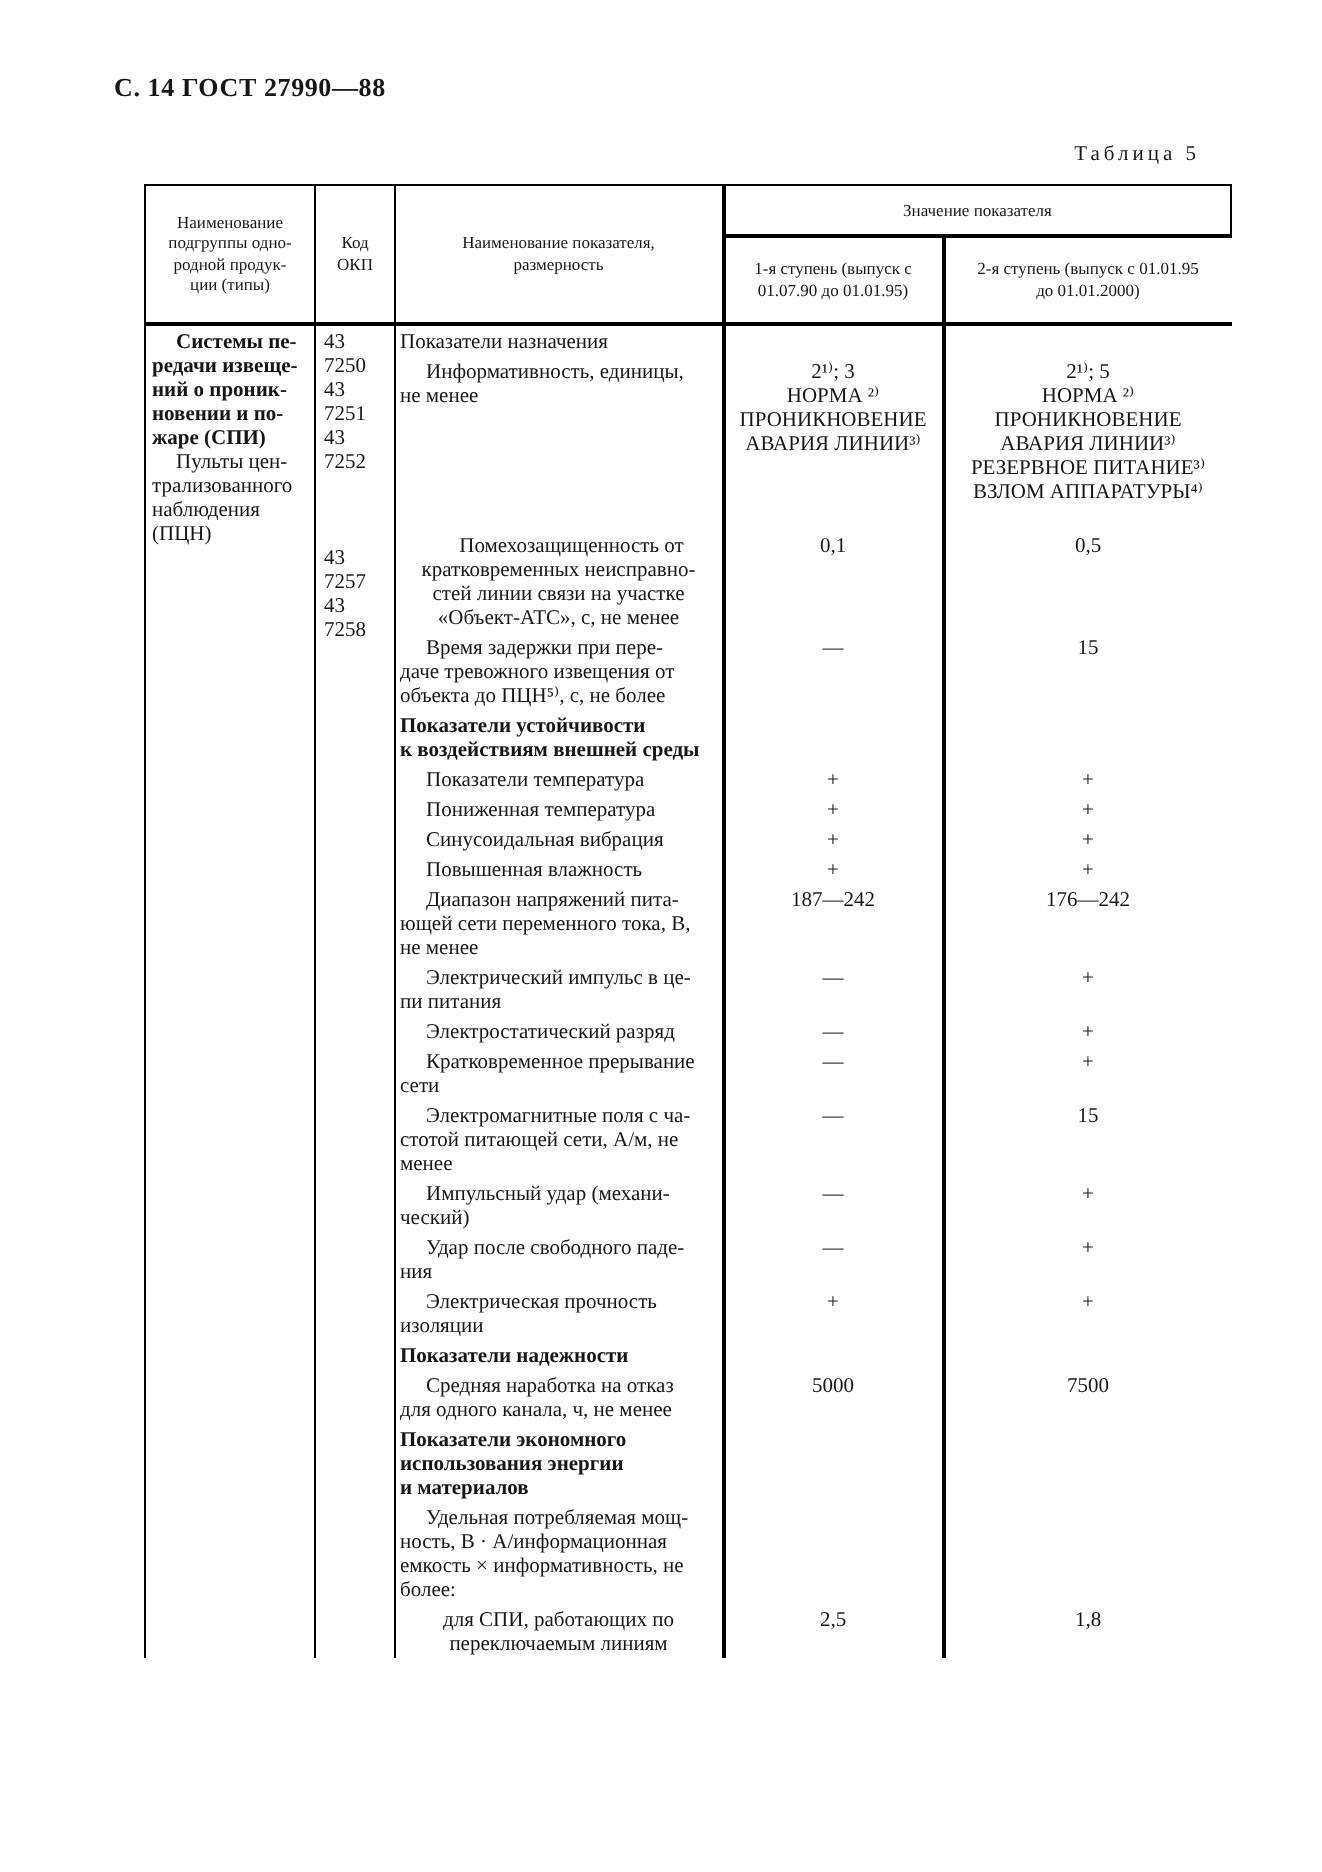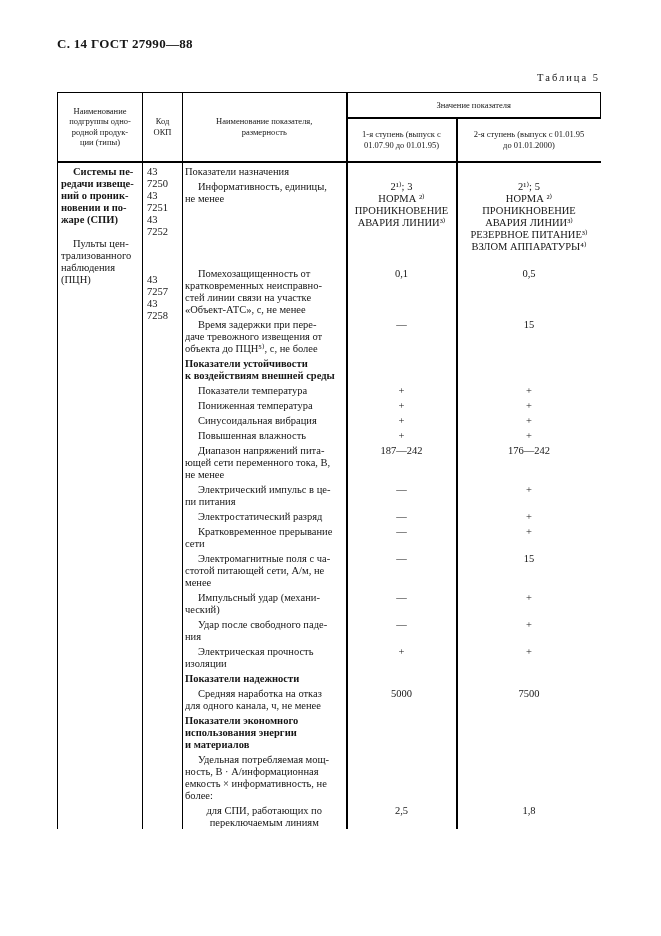--- a/index.html
+++ b/index.html
@@ -12,21 +12,21 @@
   }
   .doc-header {
     position:absolute; left:57px; top:36px;
     font-weight:bold; font-size:13px; letter-spacing:.3px;
   }
   .table-caption {
     position:absolute; top:72px; right:61px;
     font-size:10.5px; letter-spacing:2px;
   }
   table.t5 {
-    position:absolute; left:57px; top:92px; width:543px;
+    position:absolute; left:72px; top:92px; width:543px;
     border-collapse:collapse; table-layout:fixed;
     border-left:1px solid var(--line); border-top:1px solid var(--line);
   }
   col.c1{width:85px;} col.c2{width:40px;} col.c3{width:164px;}
   col.c4{width:110px;} col.c5{width:144px;}
   th {
     font-weight:normal; font-size:8.5px; line-height:10.5px;
     text-align:center; vertical-align:middle; white-space:pre-line;
     padding:2px 3px;
     border-right:1px solid var(--line); border-bottom:2px solid var(--line);
@@ -37,24 +37,24 @@
   th.h-s2{ height:44px; border-right:none; }
   tbody td {
     vertical-align:top; font-size:10.5px; line-height:12px;
     padding:3px 2px 0 2px; border:none;
   }
   td.c-prod{ border-right:1px solid var(--line); }
   td.c-code{ border-right:1px solid var(--line); }
   td.c-label{ border-right:2px solid var(--line); }
   td.c-v1{ border-right:2px solid var(--line); text-align:center; white-space:pre-line; }
   td.c-v2{ text-align:center; white-space:pre-line; }
-  tr.row-gap td{ padding-top:15px; }
+  tr.row-gap td{ padding-top:15px;text-align:center; }
   .grp-name{ white-space:pre-line; text-indent:12px; padding:0 1px; }
   .grp-name.bold{ font-weight:bold; }
-  .grp-name.grp2{ margin-top:12px; }
+  .grp-name.grp2{ }
   .grp-codes{ white-space:pre-line; padding-left:2px; }
   .grp-codes.codes2{ margin-top:36px; }
   .lbl-para{ white-space:pre-line; text-indent:13px; }
   .lbl-sub{ text-align:left; white-space:pre-line; }
   .lbl-bold{ font-weight:bold; }
   .lbl-center{ text-align:center; white-space:pre-line; }
   .page-number {
     position:absolute; top:826px; left:0; width:100%;
     text-align:center; font-size:10.5px;
   }

